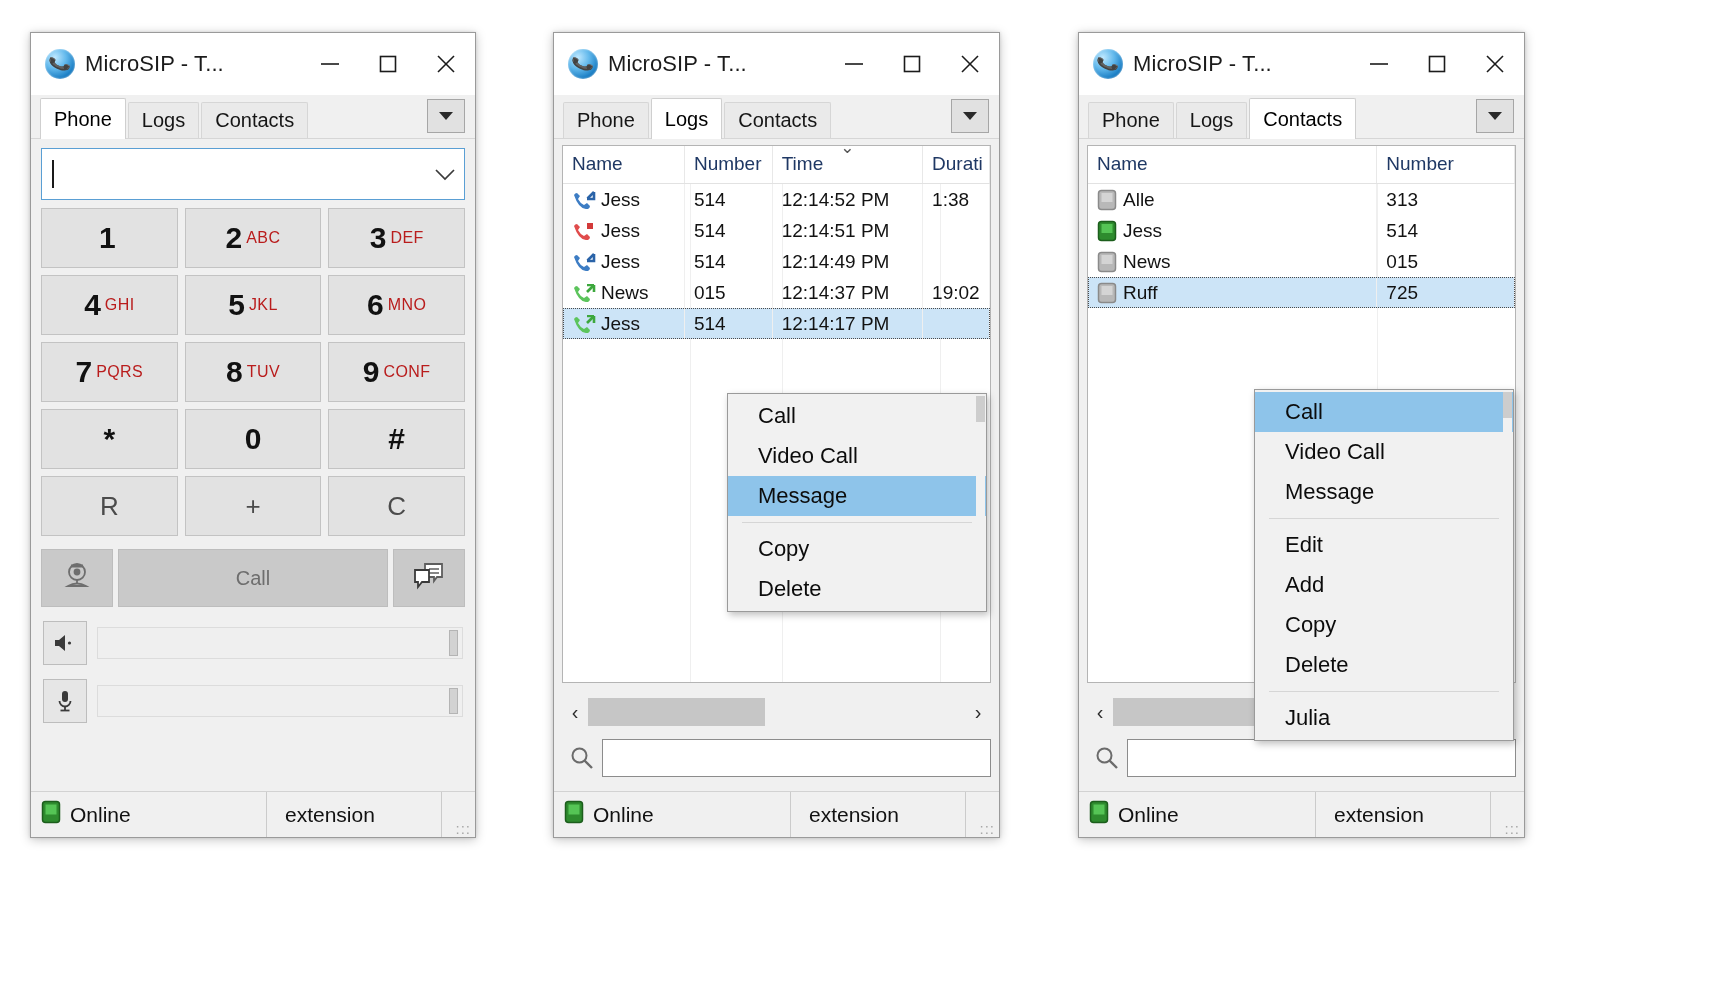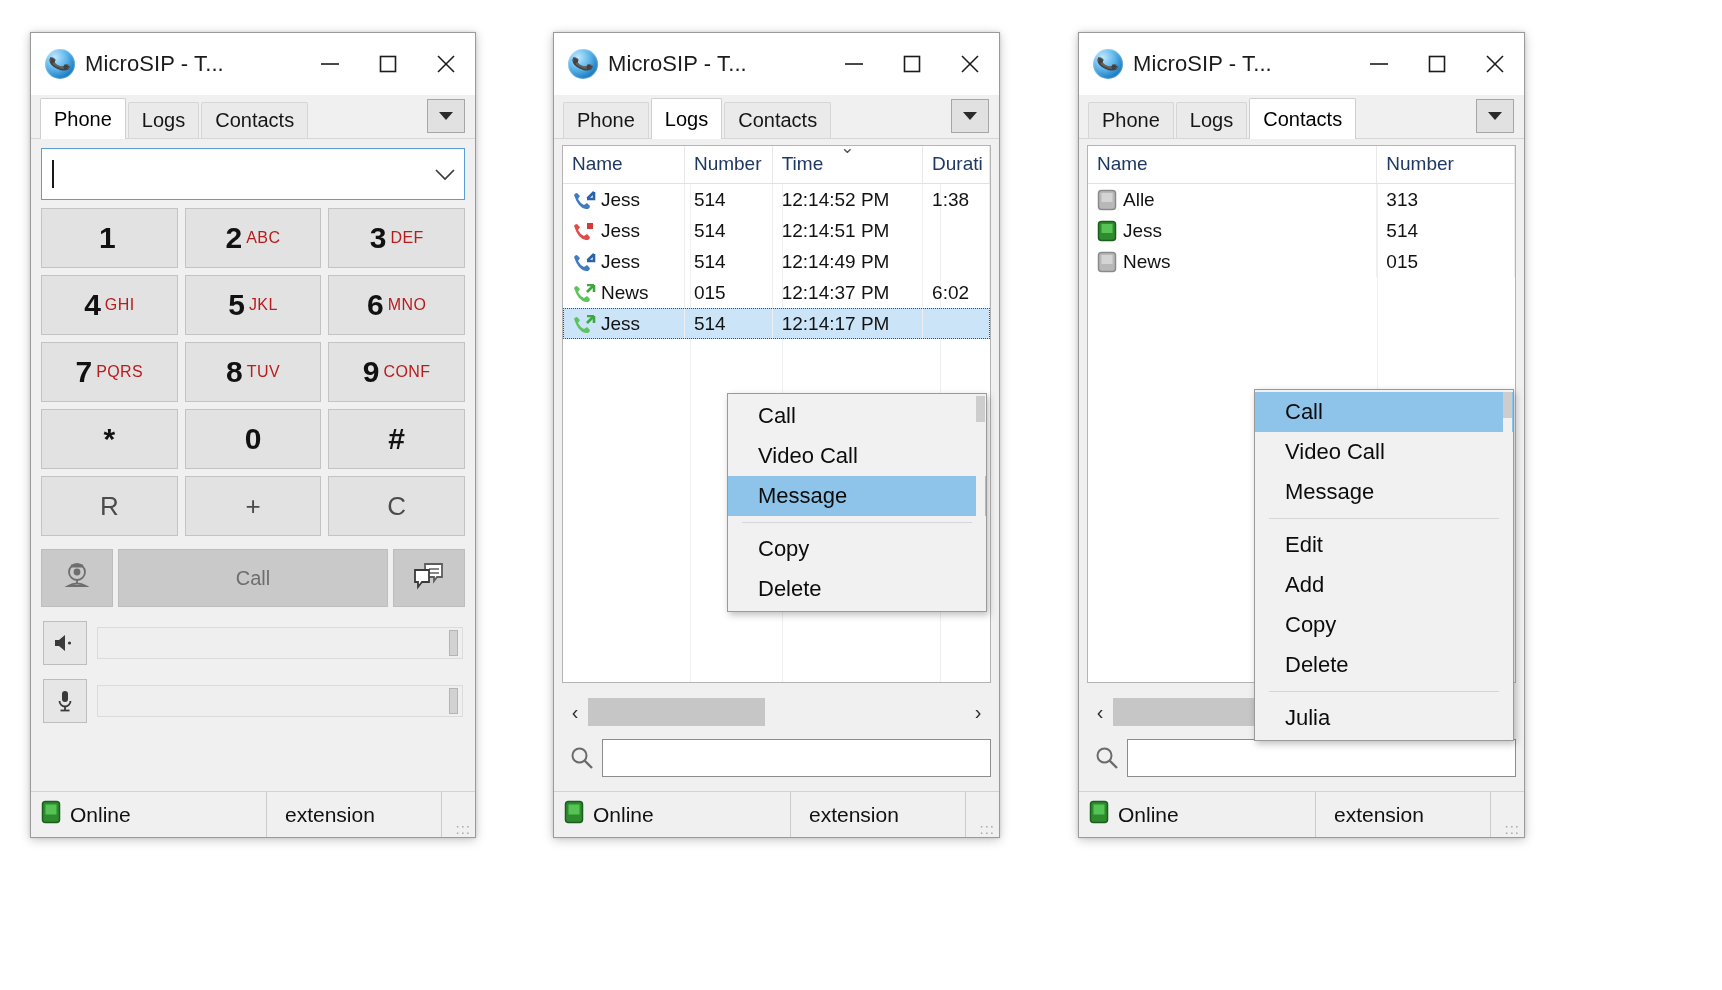--- a/index.html
+++ b/index.html
@@ -482,21 +482,21 @@
               <svg width="24" height="18" viewBox="0 0 24 18">
                   <path d="M2 4 q1-2 3-2 l3 3 -2 3 q2 4 6 6 l3-2 3 3 q0 2-2 3 -9 1-14-14z" fill="#5cc45c"></path>
                   <path d="M22 1 l-7 0 m7 0 l0 7" fill="none" stroke="#3da83d" stroke-width="2.6"></path>
                   <line x1="22" y1="1" x2="15" y2="8" stroke="#3da83d" stroke-width="2.6"></line>
                 </svg>
             </span>
             <span>News</span>
           </div>
           <div class="lc" style="width:92px">015</div>
           <div class="lc" style="width:158px">12:14:37 PM</div>
-          <div class="lc" style="width:70px">6:02</div>
+          <div class="lc" style="width:70px">19:02</div>
         </div>
 
         <div class="lrow sel">
           <div class="lc" style="width:128px">
             <span class="callicon">
               <svg width="24" height="18" viewBox="0 0 24 18">
                   <path d="M2 4 q1-2 3-2 l3 3 -2 3 q2 4 6 6 l3-2 3 3 q0 2-2 3 -9 1-14-14z" fill="#5cc45c"></path>
                   <path d="M22 1 l-7 0 m7 0 l0 7" fill="none" stroke="#3da83d" stroke-width="2.6"></path>
                   <line x1="22" y1="1" x2="15" y2="8" stroke="#3da83d" stroke-width="2.6"></line>
                 </svg>
@@ -638,20 +638,32 @@
               <svg width="20" height="22" viewBox="0 0 20 22">
                   <rect x="1.5" y="1.5" width="17" height="19" rx="3" fill="#b8b8b8" stroke="#8a8a8a" stroke-width="1.5"></rect>
                   <rect x="4.5" y="4" width="11" height="9" fill="#d4d4d4"></rect>
                 </svg>
             </span>
             <span>News</span>
           </div>
           <div class="lc" style="width:138px">015</div>
         </div>
 
+        <div class="lrow sel">
+          <div class="lc" style="width:290px">
+            <span class="devicon">
+              <svg width="20" height="22" viewBox="0 0 20 22">
+                  <rect x="1.5" y="1.5" width="17" height="19" rx="3" fill="#b8b8b8" stroke="#8a8a8a" stroke-width="1.5"></rect>
+                  <rect x="4.5" y="4" width="11" height="9" fill="#d4d4d4"></rect>
+                </svg>
+            </span>
+            <span>Ruff</span>
+          </div>
+          <div class="lc" style="width:138px">725</div>
+        </div>
       </div>
 
       <div class="hscroll">
         <div class="hsarrow">‹</div>
         <div class="hstrack">
           <div class="hsthumb"></div>
         </div>
         <div class="hsarrow">›</div>
       </div>
 

